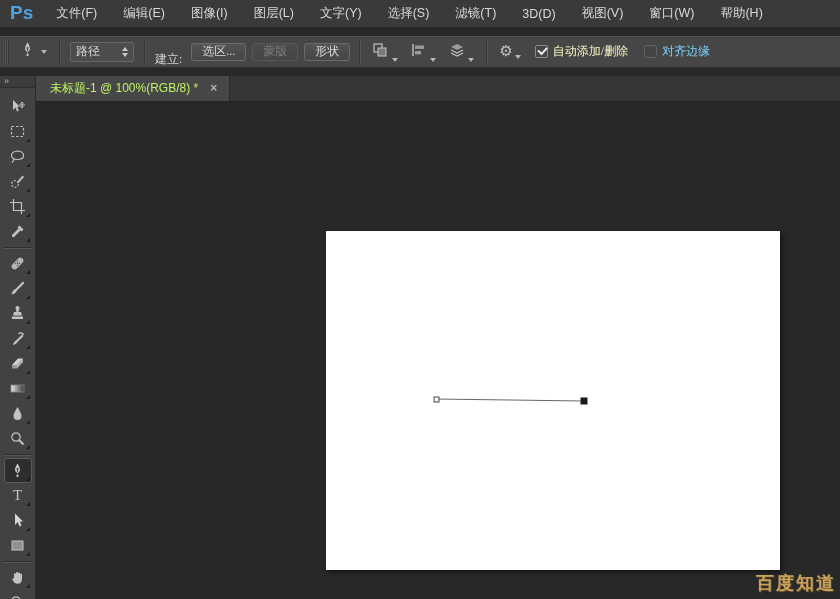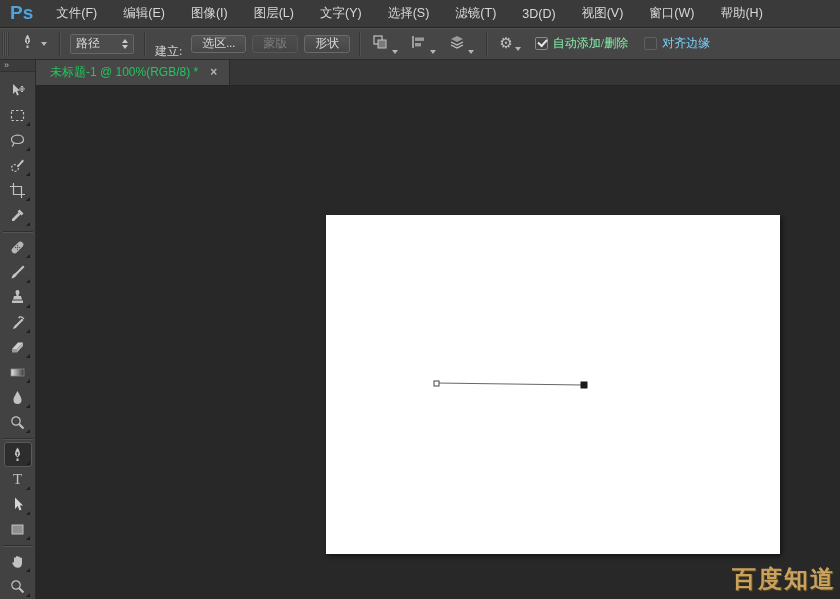--- a/index.html
+++ b/index.html
@@ -1,19 +1,19 @@
 <!DOCTYPE html>
 <html><head>
 <meta charset="utf-8">
 <style>
   * { margin:0; padding:0; box-sizing:border-box; }
   html,body { width:840px; height:599px; overflow:hidden; background:#282828;
               font-family:"Liberation Sans","DejaVu Sans",sans-serif; }
   .app { position:relative; width:840px; height:599px; display:flex; flex-direction:column;
-         -webkit-user-select:none; user-select:none; }
+         -webkit-user-select:none; user-select:none;gap:8px; }
 
   
   .menubar { height:28px; background:#3a3a3a; border-bottom:1px solid #262626;
              display:flex; align-items:center; flex:0 0 28px; }
   .ps-logo { color:#4da3e0; font-weight:bold; font-size:19px; padding:0 10px 2px 10px;
              letter-spacing:0; }
   .menu-items { display:flex; align-items:center; height:100%; }
   .menu-item { color:#d8d8d8; font-size:12.5px; padding:0 13px; height:100%;
                display:flex; align-items:center; cursor:default; }
 
@@ -36,21 +36,21 @@
   .opt-btn { height:18px; padding:0 10px; margin:0 3px; background:linear-gradient(#535353,#464646);
              border:1px solid #6a6a6a; border-radius:3px; color:#d8d8d8; font-size:12px;
              display:flex; align-items:center; }
   .opt-btn.disabled { color:#7d7d7d; border-color:#575757; background:linear-gradient(#4c4c4c,#454545); }
   .icon-btn { display:flex; align-items:flex-end; padding:2px 4px; margin:0 2px; }
   .checkbox { width:13px; height:13px; border:1px solid #8a8a8a; border-radius:2px;
               background:#454545; position:relative; margin:0 5px 0 8px; }
   .checkbox.checked::after { content:""; position:absolute; left:2px; top:1px; width:7px; height:4px;
               border-left:2px solid #e8e8e8; border-bottom:2px solid #e8e8e8; transform:rotate(-48deg); }
   .checkbox.disabled { border-color:#616161; }
-  .chk-label { color:#86efac; }
+  .chk-label { color:#fef9c3; }
   .chk-label.disabled { color:#7dd3fc; }
   .gear { color:#c0c0c0; font-size:15px; line-height:15px; }
 
   
   .lower { flex:1; display:flex; min-height:0; }
 
   
   .toolcol { width:36px; background:#424242; border-right:1px solid #2c2c2c;
              display:flex; flex-direction:column; align-items:center; overflow:hidden; }
   .toolcol-head { width:100%; height:13px; background:#3c3c3c; border-bottom:1px solid #2f2f2f;
@@ -66,27 +66,27 @@
               margin:3px 0; flex:0 0 1px; }
   .tool svg { display:block; }
 
   
   .canvas-area { position:relative; flex:1; background:#282828; overflow:hidden;
                  display:flex; flex-direction:column; }
   .tabstrip { height:26px; background:#363636; border-bottom:1px solid #242424;
               display:flex; align-items:flex-end; flex:0 0 26px; }
   .tab { height:26px; background:#474747; border-right:1px solid #2a2a2a;
          display:flex; align-items:center; padding:0 10px 0 14px; gap:10px; }
-  .tab-title { color:#22c55e; font-size:12px; white-space:nowrap; }
+  .tab-title { color:#bef264; font-size:12px; white-space:nowrap; }
   .tab-close { color:#b5b5b5; font-size:12px; font-weight:bold; line-height:12px; padding:1px 2px; }
   .paste { position:relative; flex:1; background:#282828; }
   .doc { position:absolute; background:#ffffff; box-shadow:2px 2px 5px rgba(0,0,0,0.55); }
   .doc svg { position:absolute; left:0; top:0; }
 
-  .watermark { position:absolute; right:4px; bottom:4px; font-size:24px; font-weight:bold;
+  .watermark { position:absolute; right:4px; bottom:4px; font-size:18px; font-weight:bold;
                letter-spacing:2px; text-shadow:1px 1px 0 #5f4a21; }
 </style>
 </head>
 <body>
 
 <div class="app">
 
   <div class="menubar">
     <span class="ps-logo" style="color: rgb(77, 163, 224);">Ps</span>
     <div class="menu-items" id="menu-items">

